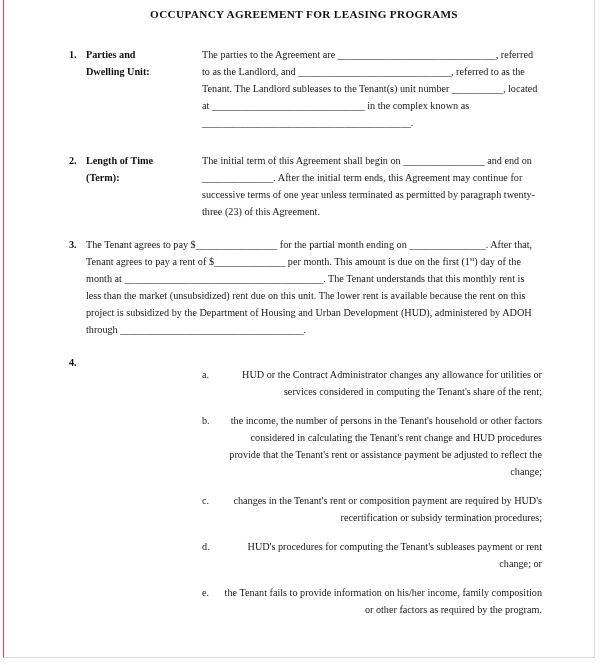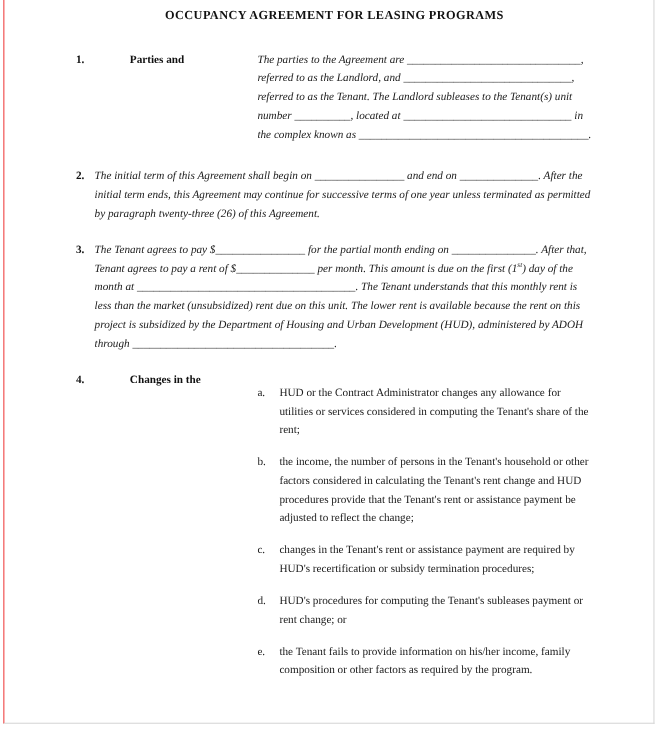--- a/index.html
+++ b/index.html
@@ -63,35 +63,33 @@
 
   .sec-heading {
     flex: 0 0 116px;
     width: 116px;
     font-weight: bold;
     font-size: 10.2px;
     line-height: 17px;
     color: #111;
     padding-right: 4px;
     box-sizing: border-box;
-    margin-left: 32px;
   }
 
   .sec-body {
     flex: 1 1 auto;
     font-size: 10.2px;
     line-height: 17px;
     color: #1a1a1a;
     padding-right: 52px;
     box-sizing: border-box;
   }
 
   .para {
     margin: 0 0 0 0;
-    font-style: italic;
   }
 
   .sub-list {
     margin: 0;
     padding: 0;
     list-style: none;
   }
   .sub-item {
     display: flex;
     align-items: flex-start;
@@ -100,20 +98,21 @@
   .sub-marker {
     flex: 0 0 20px;
     width: 20px;
     font-size: 10.2px;
     line-height: 17px;
   }
   .sub-text {
     flex: 1 1 auto;
     font-size: 10.2px;
     line-height: 17px;
+    text-align: right;
   }
 
   sup {
     font-size: 6.6px;
     vertical-align: super;
     line-height: 0;
   }
 
   .heading-line { display: block; }
 </style>
@@ -123,58 +122,62 @@
 <div class="page">
 
   <h1 class="doc-title">OCCUPANCY AGREEMENT FOR LEASING PROGRAMS</h1>
 
   <div class="sections">
 
     <div class="section">
       <div class="sec-num">1.</div>
       <div class="sec-heading">
         <span class="heading-line">Parties and</span>
+        <span class="heading-line">Dwelling Unit:</span>
       </div>
       <div class="sec-body">
         <p class="para">The parties to the Agreement are _______________________________, referred to as the Landlord, and ______________________________, referred to as the Tenant.  The Landlord subleases to the Tenant(s) unit number __________, located at ______________________________ in the complex known as _________________________________________.</p>
       </div>
     </div>
 
     <div class="section" style="margin-top:21px;">
       <div class="sec-num">2.</div>
+      <div class="sec-heading">
+        <span class="heading-line">Length of Time</span>
+        <span class="heading-line">(Term):</span>
+      </div>
       <div class="sec-body">
-        <p class="para">The initial term of this Agreement shall begin on ________________ and end on ______________.  After the initial term ends, this Agreement may continue for successive terms of one year unless terminated as permitted by paragraph twenty-three (26) of this Agreement.</p>
+        <p class="para">The initial term of this Agreement shall begin on ________________ and end on ______________.  After the initial term ends, this Agreement may continue for successive terms of one year unless terminated as permitted by paragraph twenty-three (23) of this Agreement.</p>
       </div>
     </div>
 
     <div class="section" style="margin-top:11px;">
       <div class="sec-num">3.</div>
       <div class="sec-body">
         <p class="para"><span>The Tenant agrees to pay $________________ for the partial month ending on _______________.  After that, Tenant agrees to pay a rent of $______________ per month.  This amount is due on the first (1</span><sup>st</sup><span>) day of the month at _______________________________________.  The Tenant understands that this monthly rent is less than the market (unsubsidized) rent due on this unit.  The lower rent is available because the rent on this project is subsidized by the Department of Housing and Urban Development (HUD), administered by ADOH through ____________________________________.</span></p>
       </div>
     </div>
 
     <div class="section" style="margin-top:13px;">
       <div class="sec-num">4.</div>
       <div class="sec-heading">
-        <span class="heading-line">Changes in the</span>
       </div>
       <div class="sec-body">
         <ul class="sub-list">
           <li class="sub-item">
             <span class="sub-marker">a.</span>
             <span class="sub-text">HUD or the Contract Administrator changes any allowance for utilities or services considered in computing the Tenant's share of the rent;</span>
           </li>
           <li class="sub-item">
             <span class="sub-marker">b.</span>
             <span class="sub-text">the income, the number of persons in the Tenant's household or other factors considered in calculating the Tenant's rent change and HUD procedures provide that the Tenant's rent or assistance payment be adjusted to reflect the change;</span>
           </li>
           <li class="sub-item">
             <span class="sub-marker">c.</span>
-            <span class="sub-text">changes in the Tenant's rent or assistance payment are required by HUD's recertification or subsidy termination procedures;</span>
+            <span class="sub-text">changes in the Tenant's rent or composition payment are required by HUD's recertification or subsidy termination procedures;</span>
           </li>
           <li class="sub-item">
             <span class="sub-marker">d.</span>
             <span class="sub-text">HUD's procedures for computing the Tenant's subleases payment or rent change; or</span>
           </li>
           <li class="sub-item">
             <span class="sub-marker">e.</span>
             <span class="sub-text">the Tenant fails to provide information on his/her income, family composition or other factors as required by the program.</span>
           </li>
         </ul>

